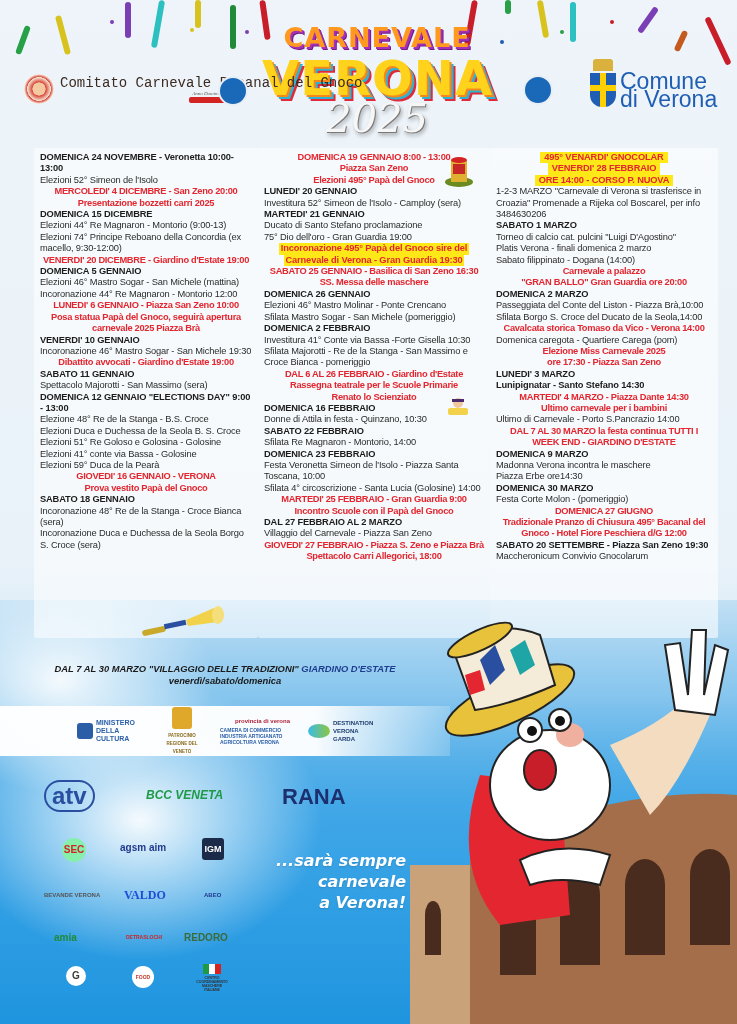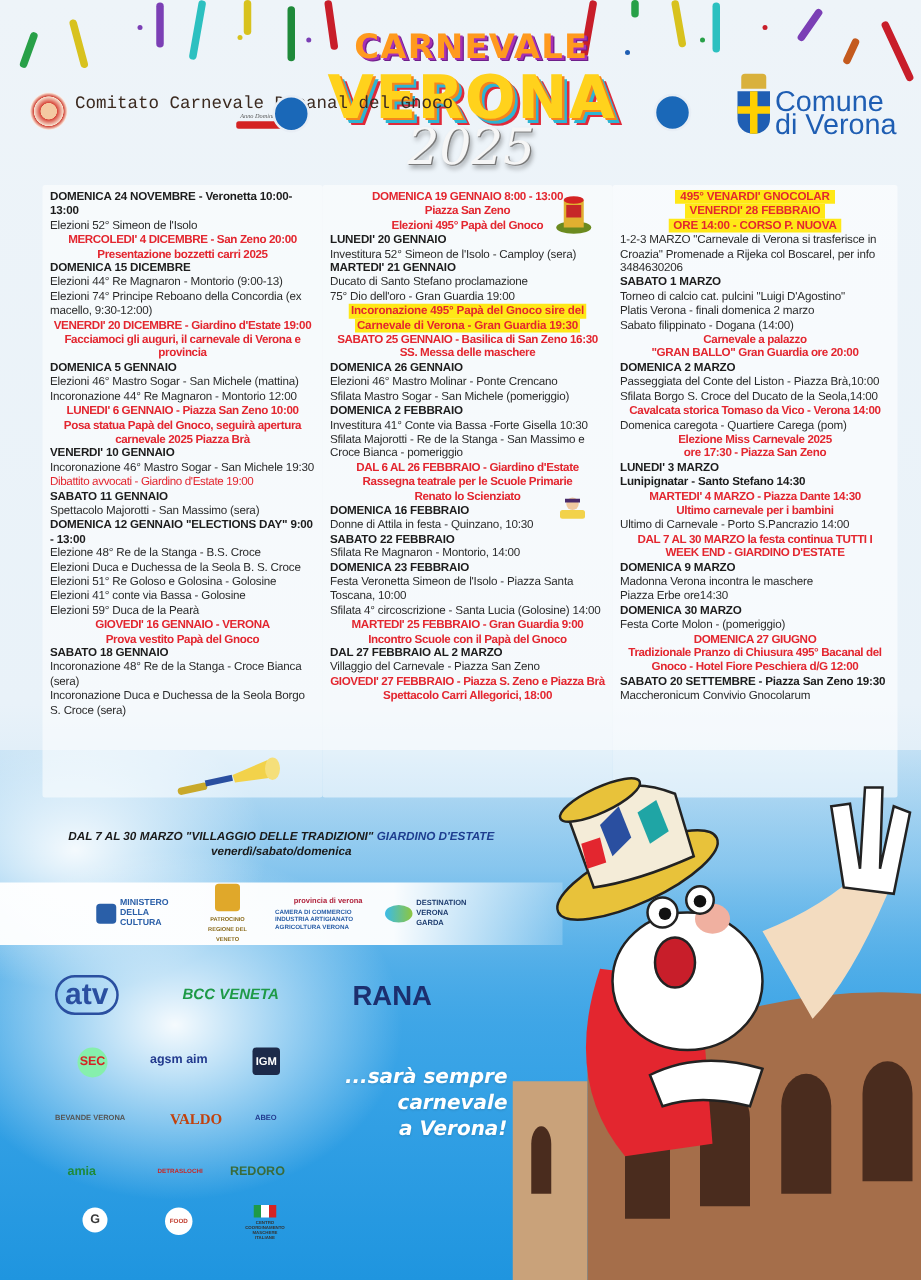--- a/index.html
+++ b/index.html
@@ -52,21 +52,21 @@
     background: rgba(255,255,255,0.55); border-radius: 2px;
     font-size: 9.3px; line-height: 11.4px; color: #2b2b2b;
     letter-spacing: -0.15px;
   }
   .col1 { left: 34px; width: 224px; height: 490px; }
   .col2 { left: 258px; width: 232px; height: 490px; }
   .col3 { left: 490px; width: 228px; height: 490px; background: rgba(255,255,255,0.6); }
   .ln { display: block; }
   .h { font-weight: bold; color: #1c1c1c; }
   .r { color: #e3262f; font-weight: bold; text-align: center; letter-spacing: -0.3px; }
-  .rl { color: #e3262f; font-weight: normal; letter-spacing: -0.3px; }
+  .rl { color: #e3262f; font-weight: bold; letter-spacing: -0.3px; text-align: center; }
   .hl { background: #ffe817; color: #e3262f; font-weight: bold; text-align: center; display: block; margin: 0 auto; width: fit-content; padding: 0 2px; }
   .hlc { background: #ffe817; color: #e3262f; font-weight: bold; text-align: center; display: block; margin: 0 auto; width: fit-content; padding: 0 4px; }
   .deco-hat { position: absolute; left: 444px; top: 152px; width: 30px; height: 36px; }
   .deco-kid { position: absolute; left: 446px; top: 396px; width: 24px; height: 20px; }
   .deco-trumpet { position: absolute; left: 140px; top: 604px; width: 90px; height: 34px; }
 
   
   .village { position: absolute; left: 0; top: 663px; width: 450px; text-align: center; font-weight: bold; font-style: italic; font-size: 9.4px; line-height: 12px; color: #1a1a1a; }
   .village .accent { color: #1e3d8f; }
   .inst-band { position: absolute; left: 0; top: 706px; width: 450px; height: 50px; background: linear-gradient(90deg, rgba(255,255,255,0.96) 70%, rgba(255,255,255,0.2)); display: flex; align-items: center; justify-content: center; gap: 18px; }
@@ -137,21 +137,20 @@
 
 <div class="col col1">
     <span class="ln h">DOMENICA 24 NOVEMBRE - Veronetta 10:00-13:00</span>
     <span class="ln ">Elezioni 52° Simeon de l'Isolo</span>
     <span class="ln r">MERCOLEDI' 4 DICEMBRE - San Zeno 20:00</span>
     <span class="ln r">Presentazione bozzetti carri 2025</span>
     <span class="ln h">DOMENICA 15 DICEMBRE</span>
     <span class="ln ">Elezioni 44° Re Magnaron - Montorio (9:00-13)</span>
     <span class="ln ">Elezioni 74° Principe Reboano della Concordia (ex macello, 9:30-12:00)</span>
     <span class="ln r">VENERDI' 20 DICEMBRE - Giardino d'Estate 19:00</span>
-    <span class="ln r">Facciamoci gli auguri, il carnevale di Verona e provincia</span>
     <span class="ln h">DOMENICA 5 GENNAIO</span>
     <span class="ln ">Elezioni 46° Mastro Sogar - San Michele (mattina)</span>
     <span class="ln ">Incoronazione 44° Re Magnaron - Montorio 12:00</span>
     <span class="ln r">LUNEDI' 6 GENNAIO - Piazza San Zeno 10:00</span>
     <span class="ln r">Posa statua Papà del Gnoco, seguirà apertura carnevale 2025 Piazza Brà</span>
     <span class="ln h">VENERDI' 10 GENNAIO</span>
     <span class="ln ">Incoronazione 46° Mastro Sogar - San Michele 19:30</span>
     <span class="ln rl">Dibattito avvocati - Giardino d'Estate 19:00</span>
     <span class="ln h">SABATO 11 GENNAIO</span>
     <span class="ln ">Spettacolo Majorotti - San Massimo (sera)</span>
@@ -284,21 +283,21 @@
 </div>
 
 <div class="sponsors">
   <div class="sp" style="left:14px;top:0;font-size:24px;color:#2a4fa0;border:2px solid #2a4fa0;border-radius:20px;padding:0 6px;">atv</div>
   <div class="sp" style="left:116px;top:8px;font-size:12px;color:#1e9a47;font-style:italic;">BCC VENETA</div>
   <div class="sp" style="left:252px;top:4px;font-size:22px;color:#1c2f6e;">RANA</div>
   <div class="sp" style="left:32px;top:58px;font-size:10px;color:#d42323;background:#86efac;border-radius:50%;width:24px;height:24px;line-height:24px;">SEC</div>
   <div class="sp" style="left:90px;top:62px;font-size:10px;color:#223a8e;">agsm aim</div>
   <div class="sp" style="left:172px;top:58px;font-size:9px;color:#fff;background:#1c2a4a;width:22px;height:22px;line-height:22px;border-radius:3px;">IGM</div>
   <div class="sp" style="left:14px;top:112px;font-size:6px;color:#555;">BEVANDE VERONA</div>
-  <div class="sp" style="left:94px;top:108px;font-size:12px;font-family:'Liberation Serif',serif;color:#c2410c;margin-left:12px;">VALDO</div>
+  <div class="sp" style="left:94px;top:108px;font-size:12px;font-family:'Liberation Serif',serif;color:#1d4ed8;">VALDO</div>
   <div class="sp" style="left:174px;top:112px;font-size:6px;color:#223a8e;">ABEO</div>
   <div class="sp" style="left:24px;top:152px;font-size:10px;color:#1e8a3a;">amia</div>
   <div class="sp" style="left:96px;top:154px;font-size:5px;color:#c62828;">DETRASLOCHI</div>
   <div class="sp" style="left:154px;top:152px;font-size:10px;font-family:Liberation Sans, sans-serif;color:#3a6b3a;">REDORO</div>
   <div class="sp" style="left:36px;top:186px;font-size:10px;color:#3a3a3a;background:#fff;border-radius:50%;width:20px;height:20px;line-height:20px;">G</div>
   <div class="sp" style="left:102px;top:186px;font-size:5px;color:#c0392b;background:#fff;border-radius:50%;width:22px;height:22px;line-height:22px;">FOOD</div>
   <div class="sp" style="left:164px;top:184px;font-size:3.5px;line-height:4px;width:36px;color:#333;padding-top:12px;background:linear-gradient(90deg,#1e9a47 33%,#fff 33%,#fff 66%,#d42323 66%) top/18px 10px no-repeat;background-position:9px 0;">CENTRO COORDINAMENTO MASCHERE ITALIANE</div>
 </div>
 
 <div class="slogan">

